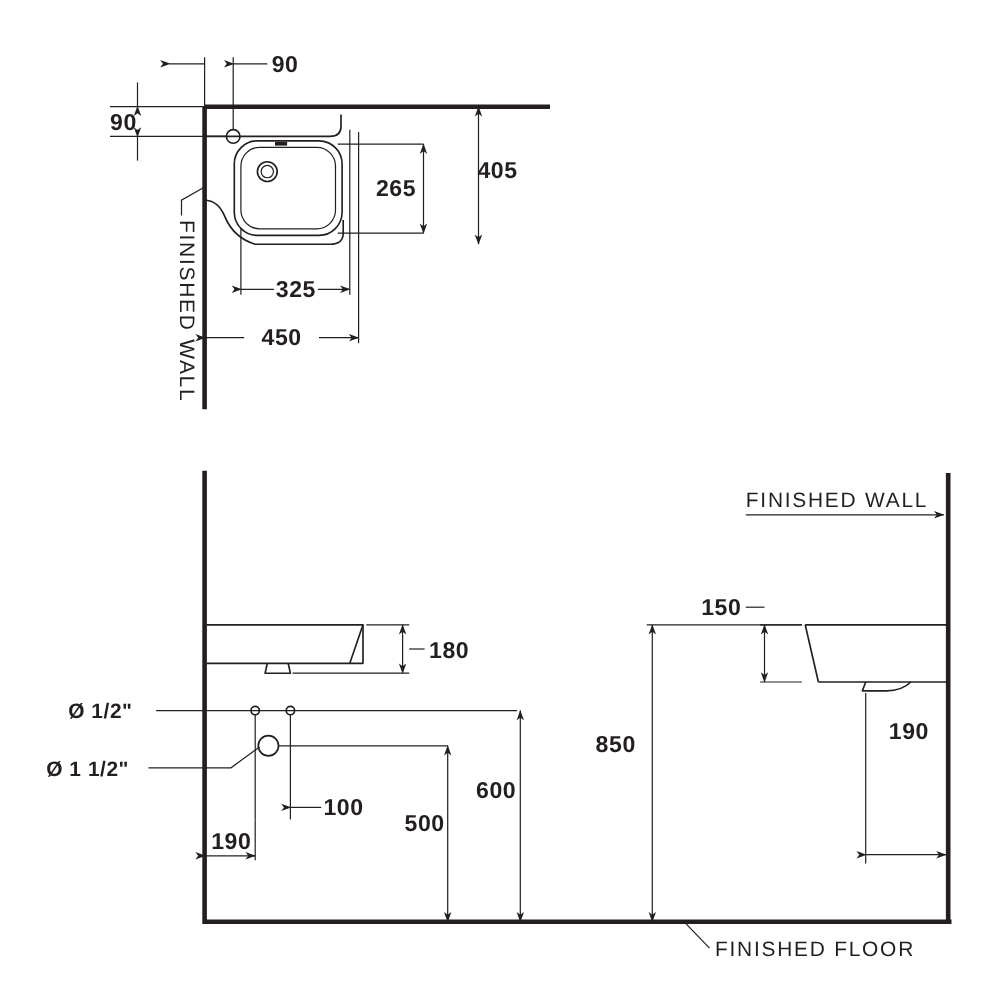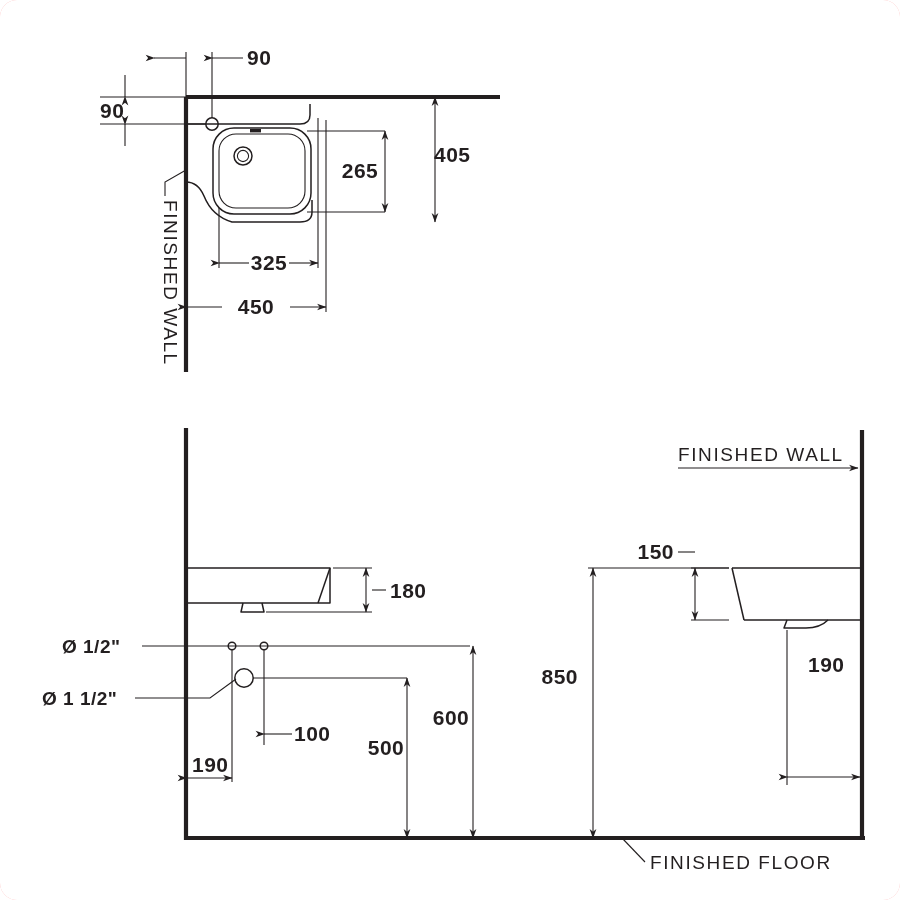--- a/index.html
+++ b/index.html
@@ -10,21 +10,20 @@
   }
   body {
     font-family: "Liberation Sans", sans-serif;
   }
   #drawing-root {
     position: relative;
     width: 900px;
     height: 900px;
     background: #fca5a5;
     overflow: hidden;
-    border-radius: 17px;
   }
   svg#cad {
     display: block;
     width: 900px;
     height: 900px;
   }
   .thin   { stroke: #231f20; stroke-width: 1.1; fill: none; stroke-linecap: butt; }
   .heavy  { stroke: #231f20; stroke-width: 4.2; fill: none; stroke-linecap: butt; }
   .obj    { stroke: #231f20; stroke-width: 1.5; fill: none; stroke-linejoin: round; }
   .dimtxt {

